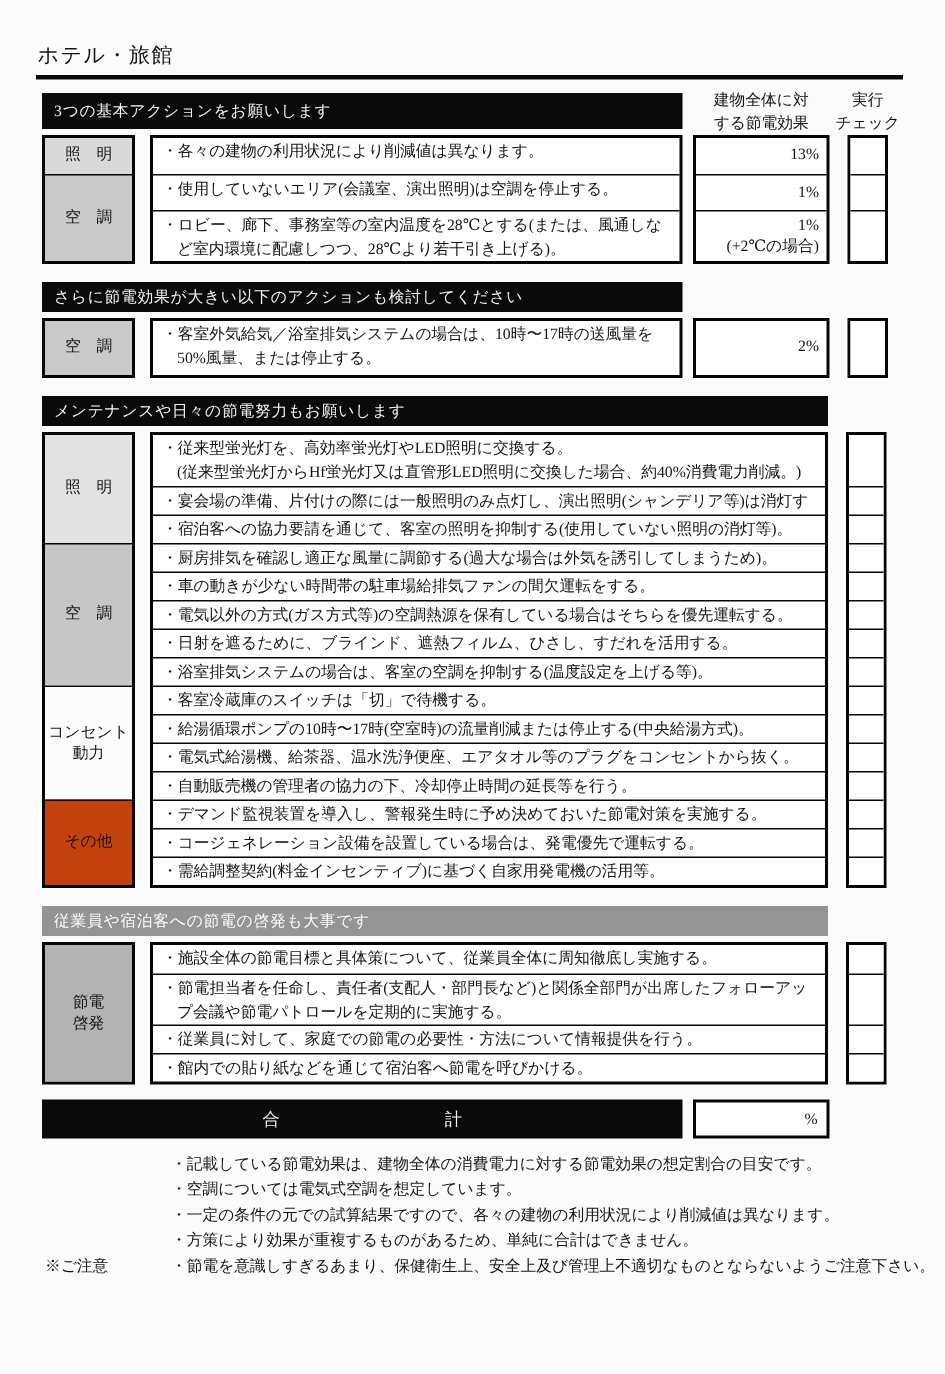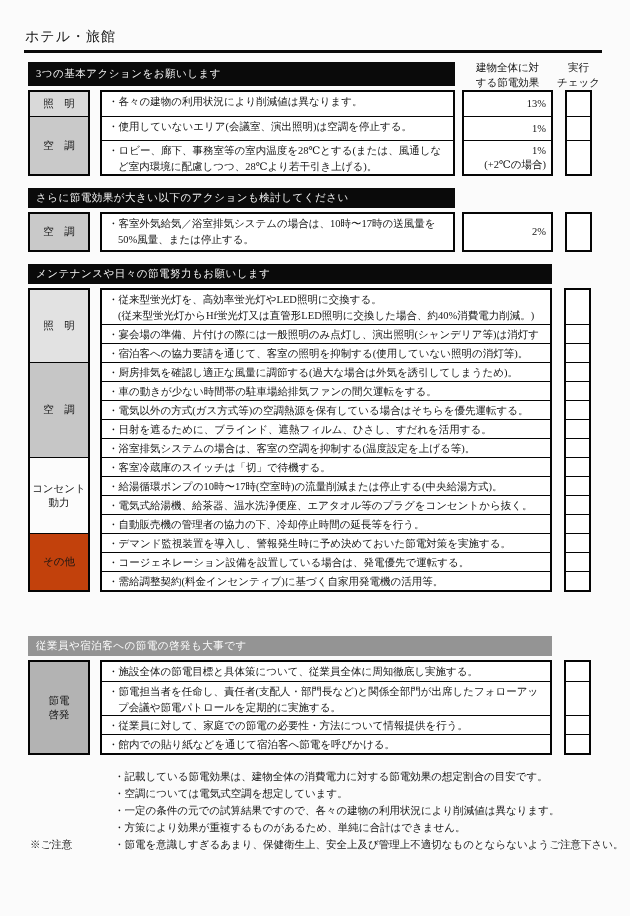--- a/index.html
+++ b/index.html
@@ -165,21 +165,21 @@
         <div class="chkcell div" style="height:19px"></div>
         <div class="chkcell div" style="height:19px"></div>
         <div class="chkcell div" style="height:19px"></div>
         <div class="chkcell div" style="height:19px"></div>
         <div class="chkcell div" style="height:19px"></div>
         <div class="chkcell div" style="height:19px"></div>
       </div>
     </div>
   </div>
 
-  <div class="sec" style="top:634px">
+  <div class="sec" style="top:602px">
     <div class="hdr-row" style="height:24px">
       <div class="bar gray" style="width:524px;height:20px">従業員や宿泊客への節電の啓発も大事です</div>
     </div>
     <div class="body">
       <div class="col labcol">
         <div class="labcell" style="height:91px;background:#b3b3b3">節電
 啓発</div>
       </div>
       <div class="col contcol" style="width:452px">
         <div class="cell" style="height:19px">・施設全体の節電目標と具体策について、従業員全体に周知徹底し実施する。</div>
@@ -189,20 +189,28 @@
       </div>
       <div class="col chkcol">
         <div class="chkcell" style="height:19px"></div>
         <div class="chkcell div" style="height:34px"></div>
         <div class="chkcell div" style="height:19px"></div>
         <div class="chkcell div" style="height:19px"></div>
       </div>
     </div>
   </div>
 
+  <div class="totalrow">
+    <div class="totalbar">
+      <span>合計</span>
+    </div>
+    <div class="totalbox">
+      <span>%</span>
+    </div>
+  </div>
 
   <div class="notes">
     <div class="notes-label">※ご注意</div>
     <div class="notes-list">
       <div class="note">・記載している節電効果は、建物全体の消費電力に対する節電効果の想定割合の目安です。</div>
       <div class="note">・空調については電気式空調を想定しています。</div>
       <div class="note">・一定の条件の元での試算結果ですので、各々の建物の利用状況により削減値は異なります。</div>
       <div class="note">・方策により効果が重複するものがあるため、単純に合計はできません。</div>
       <div class="note">・節電を意識しすぎるあまり、保健衛生上、安全上及び管理上不適切なものとならないようご注意下さい。</div>
     </div>

